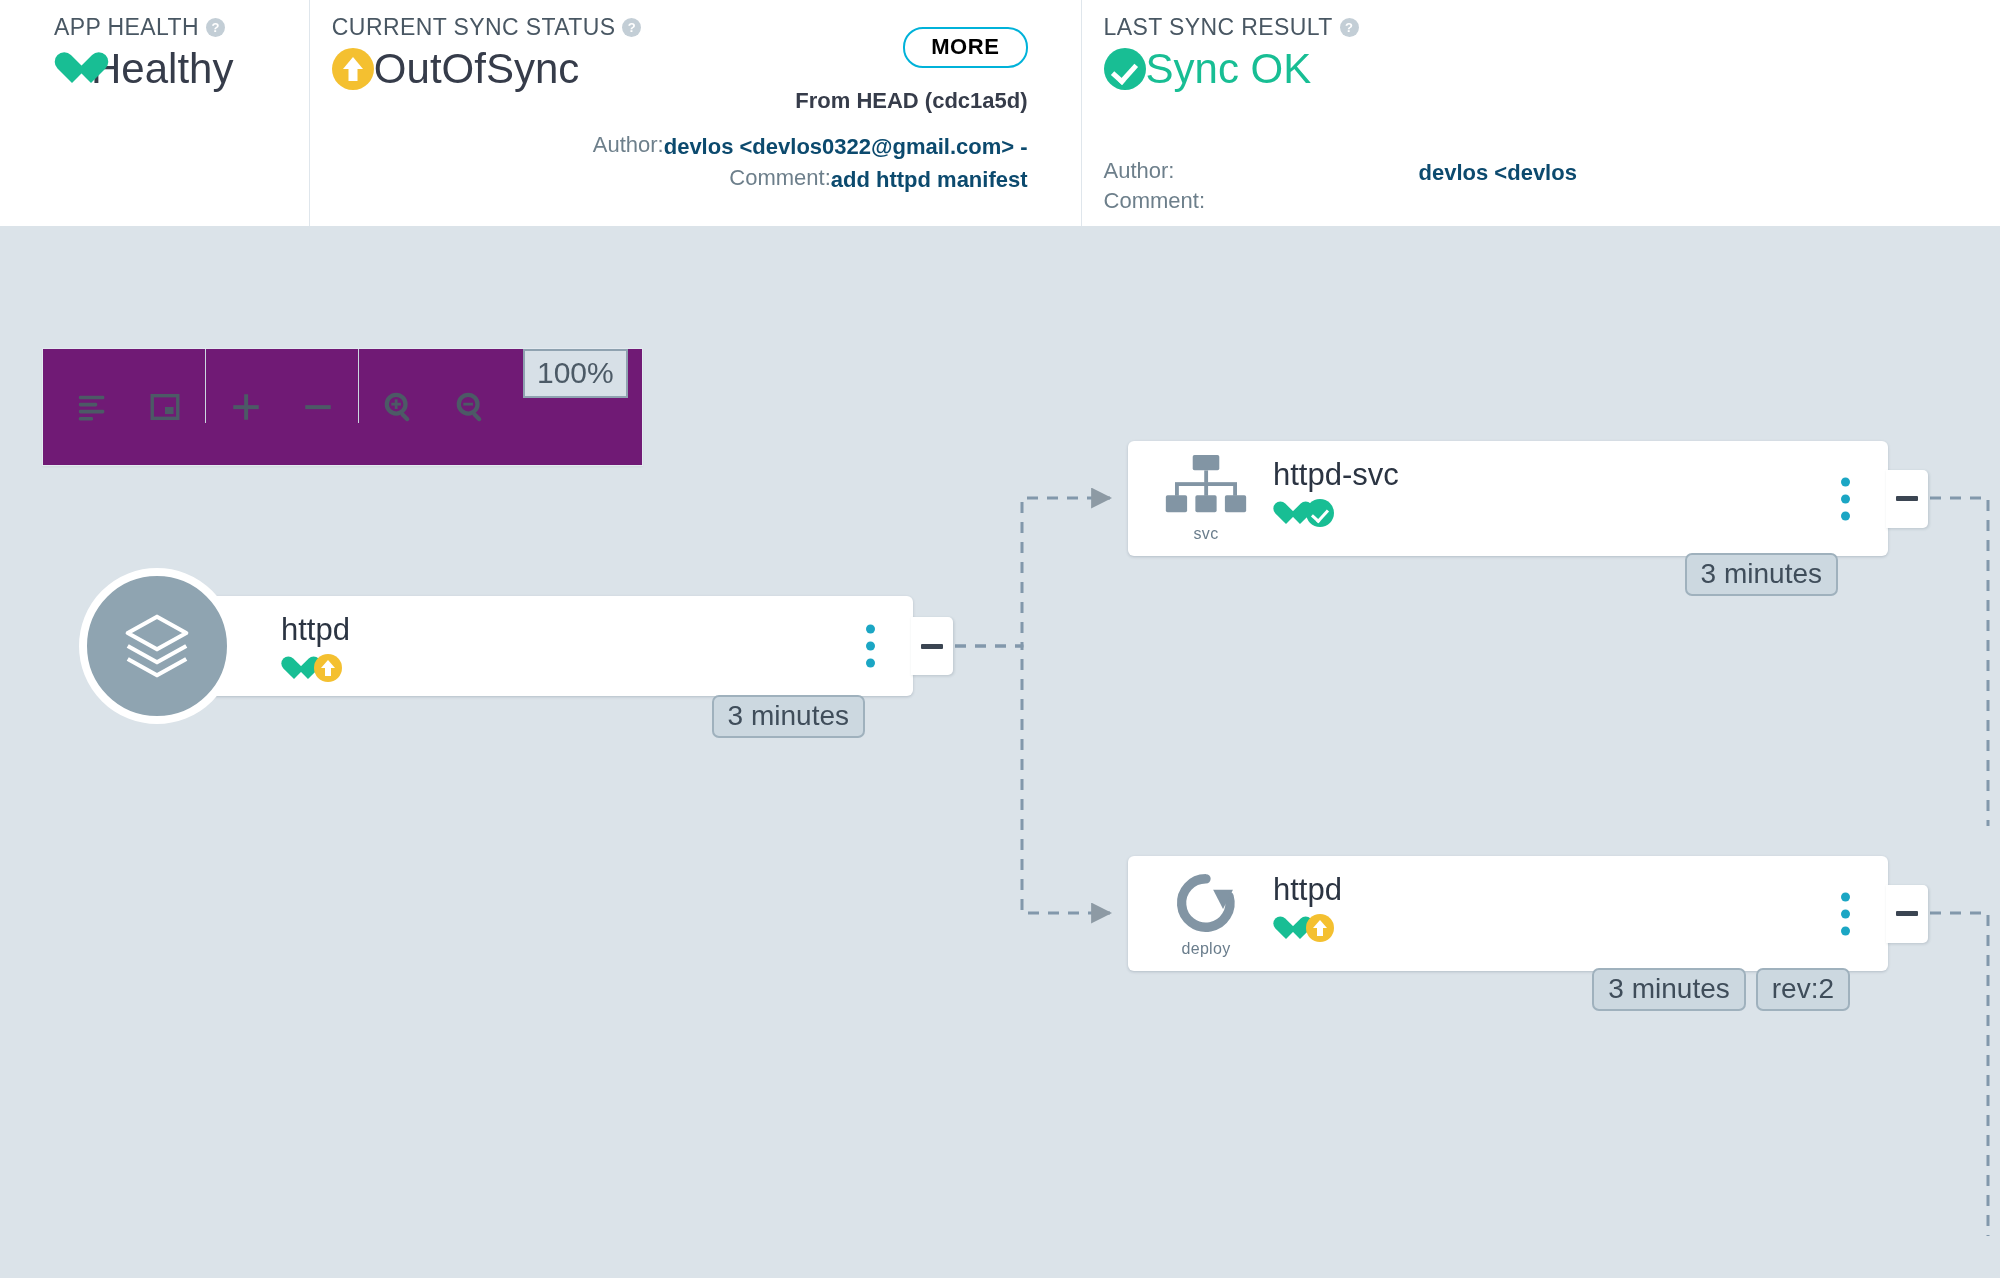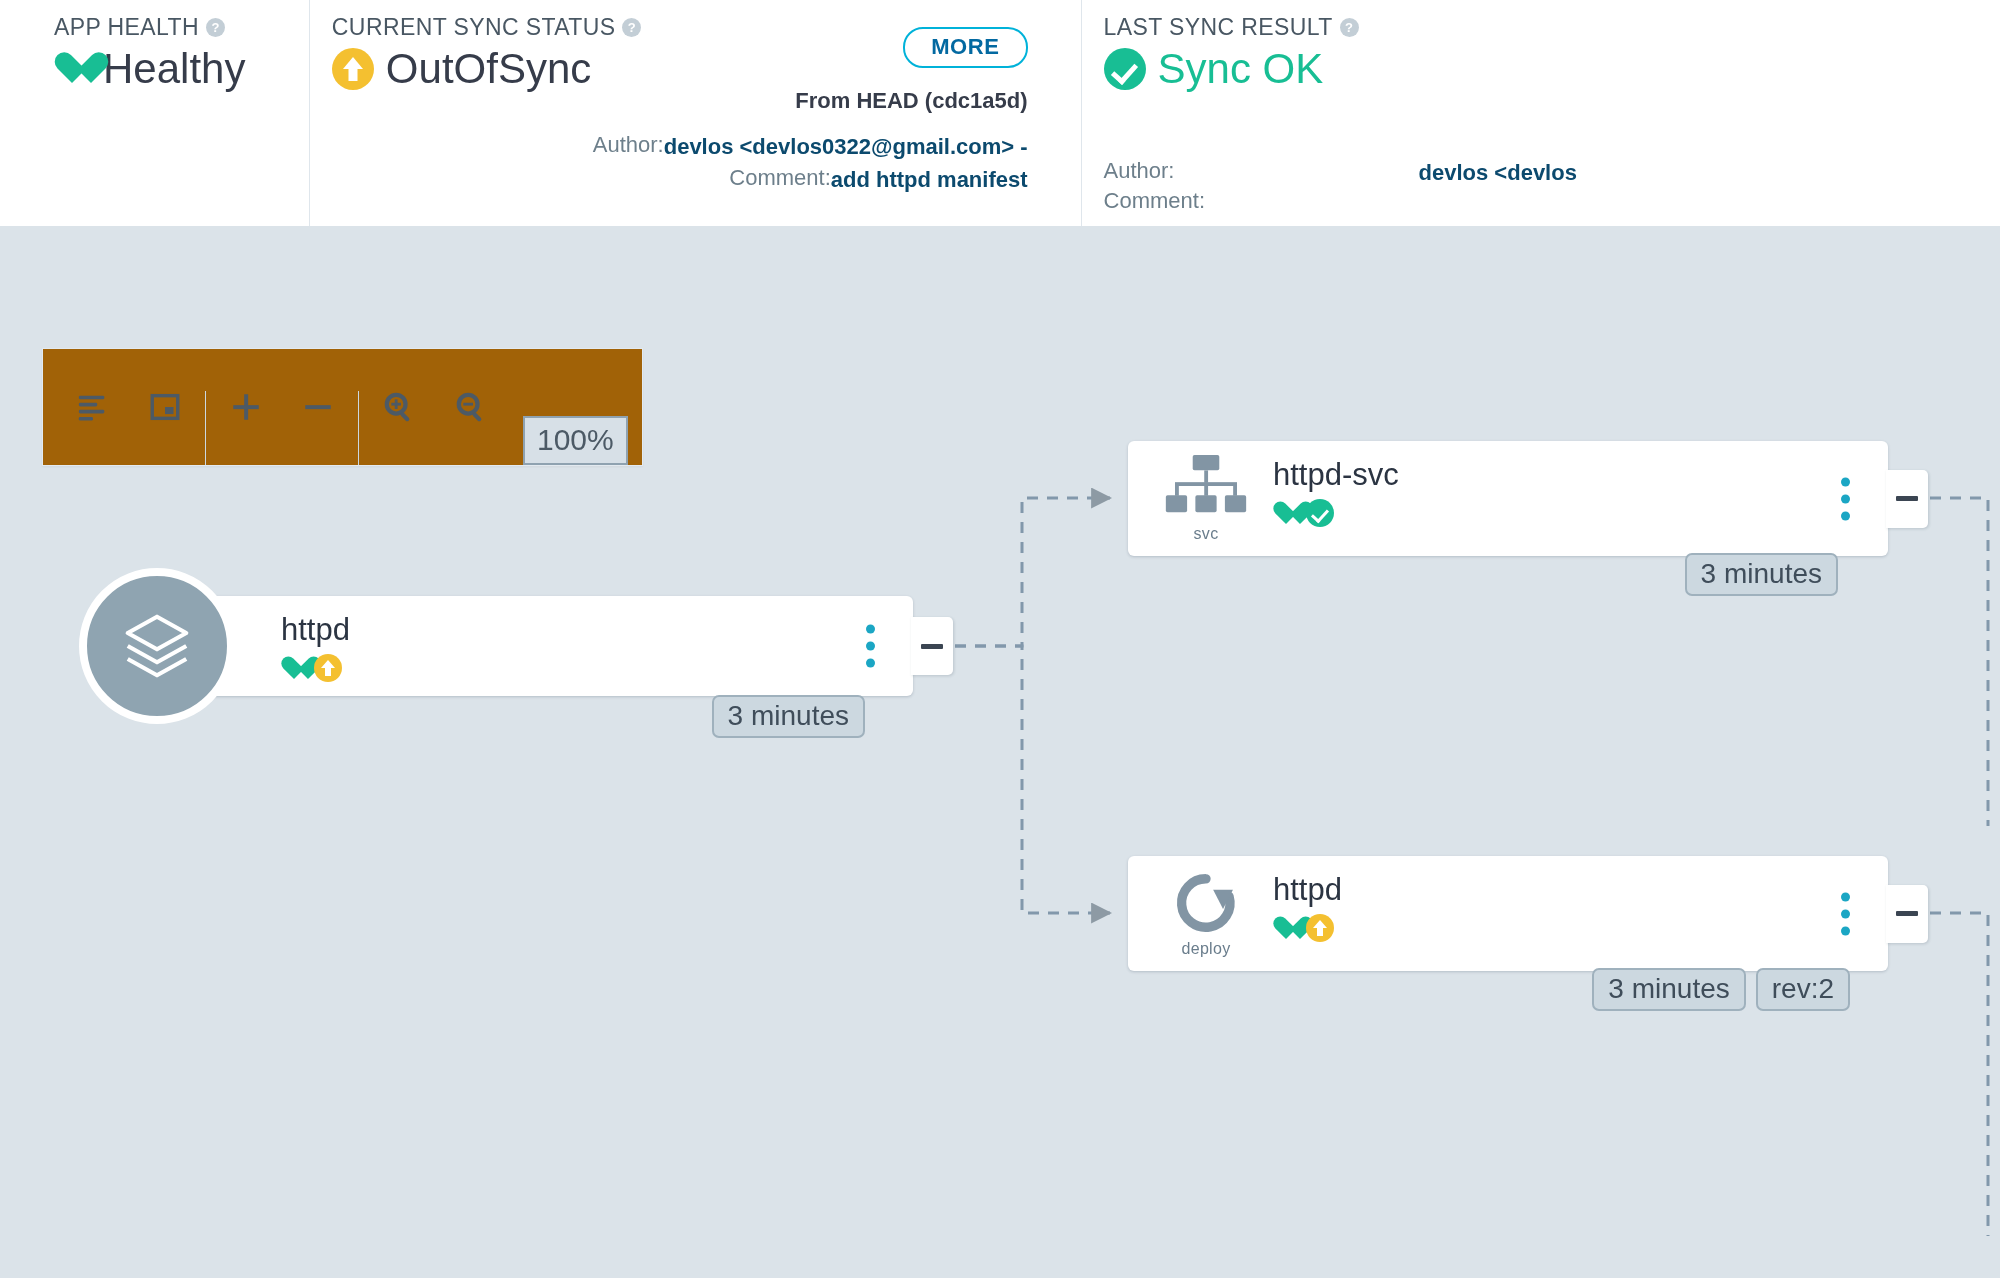--- a/index.html
+++ b/index.html
@@ -31,21 +31,21 @@
   }
   .help-icon {
     display: inline-flex; align-items: center; justify-content: center;
     width: 19px; height: 19px; border-radius: 50%;
     background: #c3ced6; color: #ffffff;
     font-size: 13px; font-weight: 700; line-height: 1;
     flex: 0 0 auto;
   }
 
   .status-line {
-    display: flex; align-items: center; gap: 12px;
+    display: flex; align-items: center; 
     margin-top: 4px;
   }
   .status-text { font-size: 42px; font-weight: 400; line-height: 1.12; white-space: nowrap; }
   .status-text.dark { color: #363c4a; }
   .status-text.green { color: #18be94; }
 
   
   .heart {
     position: relative; width: 37px; height: 34px; flex: 0 0 auto;
   }
@@ -81,21 +81,21 @@
   .check-badge::after {
     content: ""; position: absolute; left: 13px; top: 11px;
     width: 10px; height: 19px;
     border-right: 5px solid #fff; border-bottom: 5px solid #fff;
     transform: rotate(42deg);
   }
 
   .more-button {
     position: absolute; right: 22px; top: 27px;
     border: 2px solid #00b2d9; border-radius: 20px;
-    color: #0369a1; background: #ffffff;
+    color: #000000; background: #ffffff;
     font-size: 22px; font-weight: 700; letter-spacing: .6px;
     padding: 5px 26px 6px 26px;
     cursor: pointer;
   }
   .from-head {
     position: absolute; right: 22px; top: 88px;
     font-size: 22px; font-weight: 700; color: #363c4a;
     white-space: nowrap;
   }
 
@@ -128,23 +128,23 @@
     position: absolute; left: 0; top: 226px;
     width: 2000px; height: 1052px;
     background: #dbe3e9;
     overflow: hidden;
   }
 
   
   .graph-toolbar {
     position: absolute; left: 42px; top: 122px;
     height: 118px;
-    background: #a16207;
+    background: #701a75;
     border: 1px solid #e3eaf0;
-    display: flex; align-items: flex-end;
+    display: flex; align-items: flex-start;
     padding: 0 14px;
     box-shadow: 0 1px 2px rgba(0,0,0,.05);
   }
   .tb-btn {
     width: 72px; height: 100%;
     display: flex; align-items: center; justify-content: center;
     cursor: pointer; background: transparent; border: none;
   }
   .tb-sep { width: 1px; height: 74px; background: #ccd8e0; margin: 0 4px; }
   .zoom-value {

